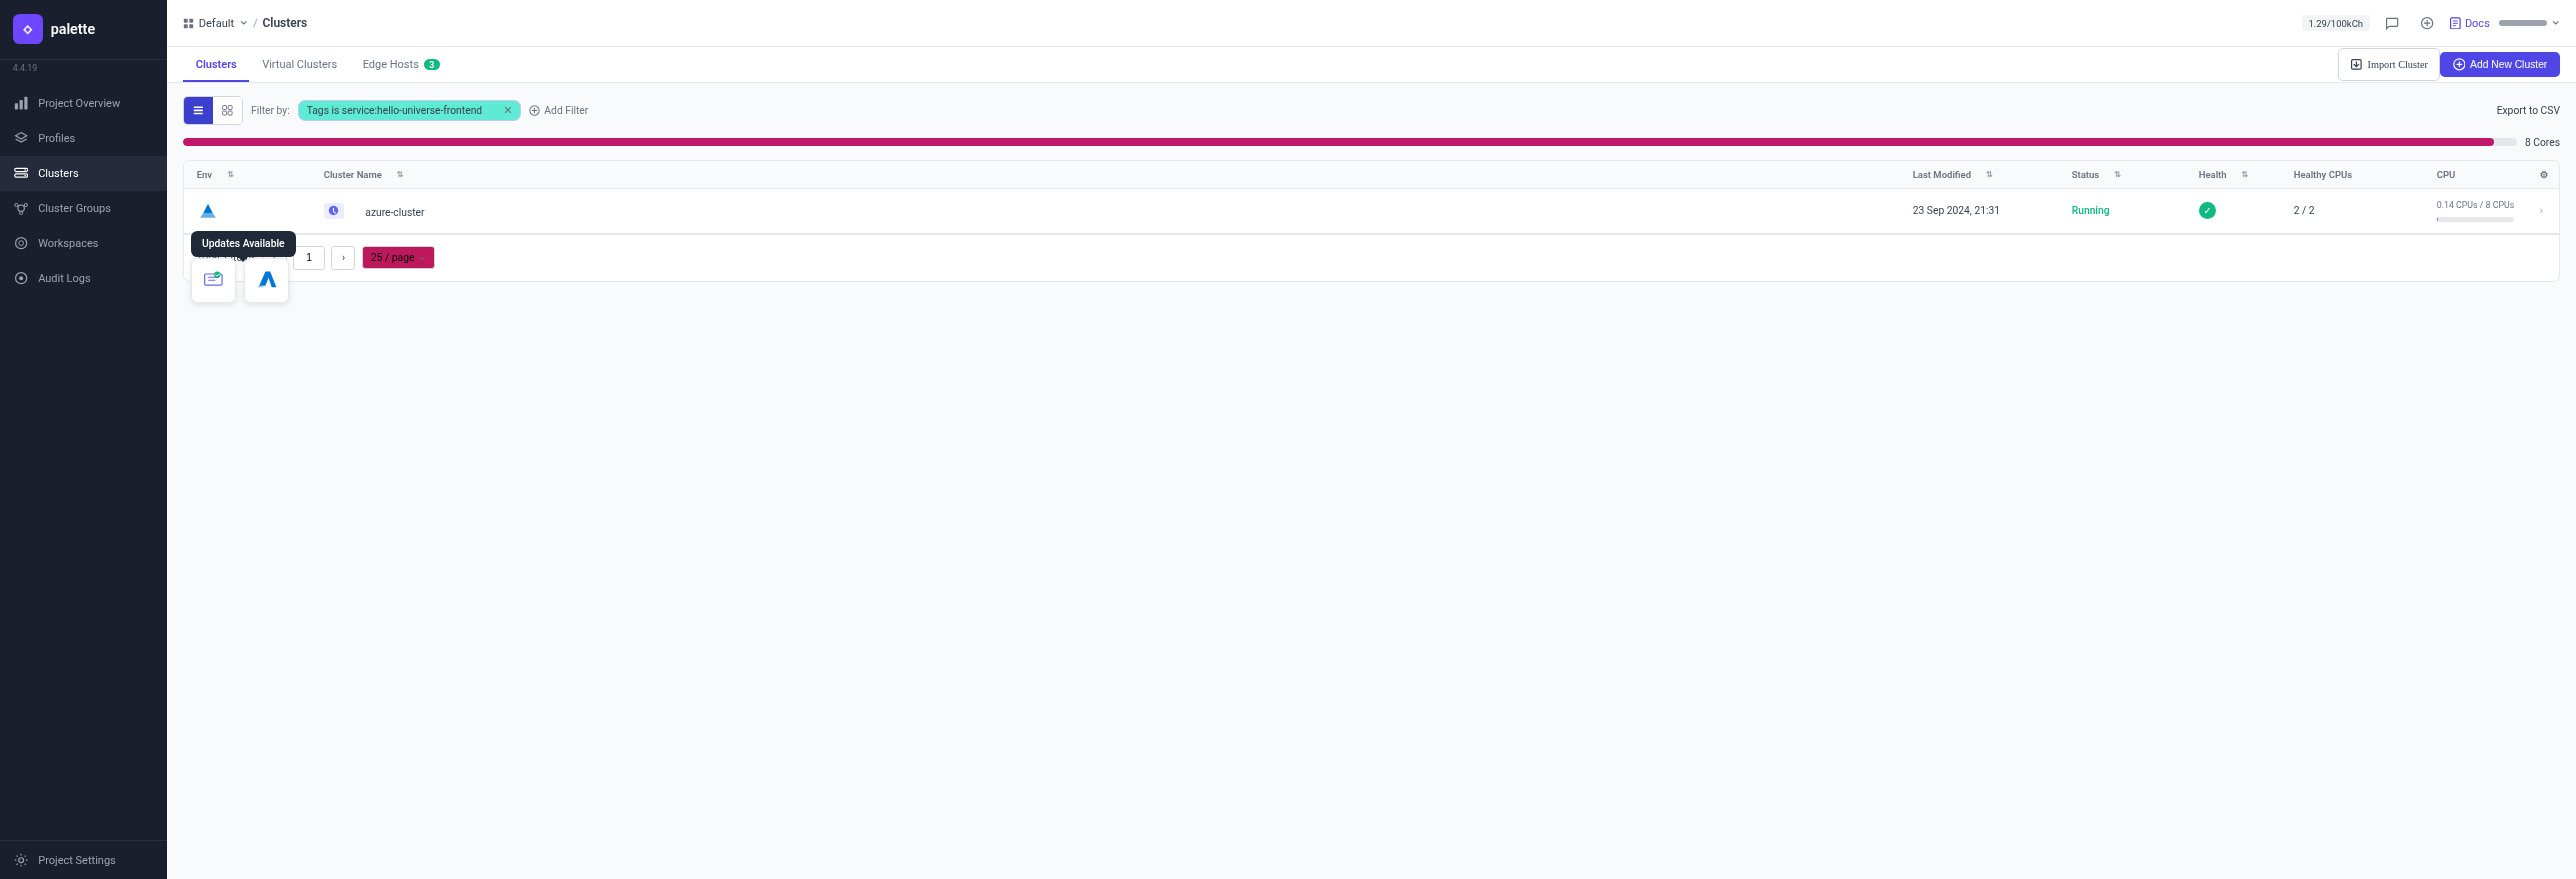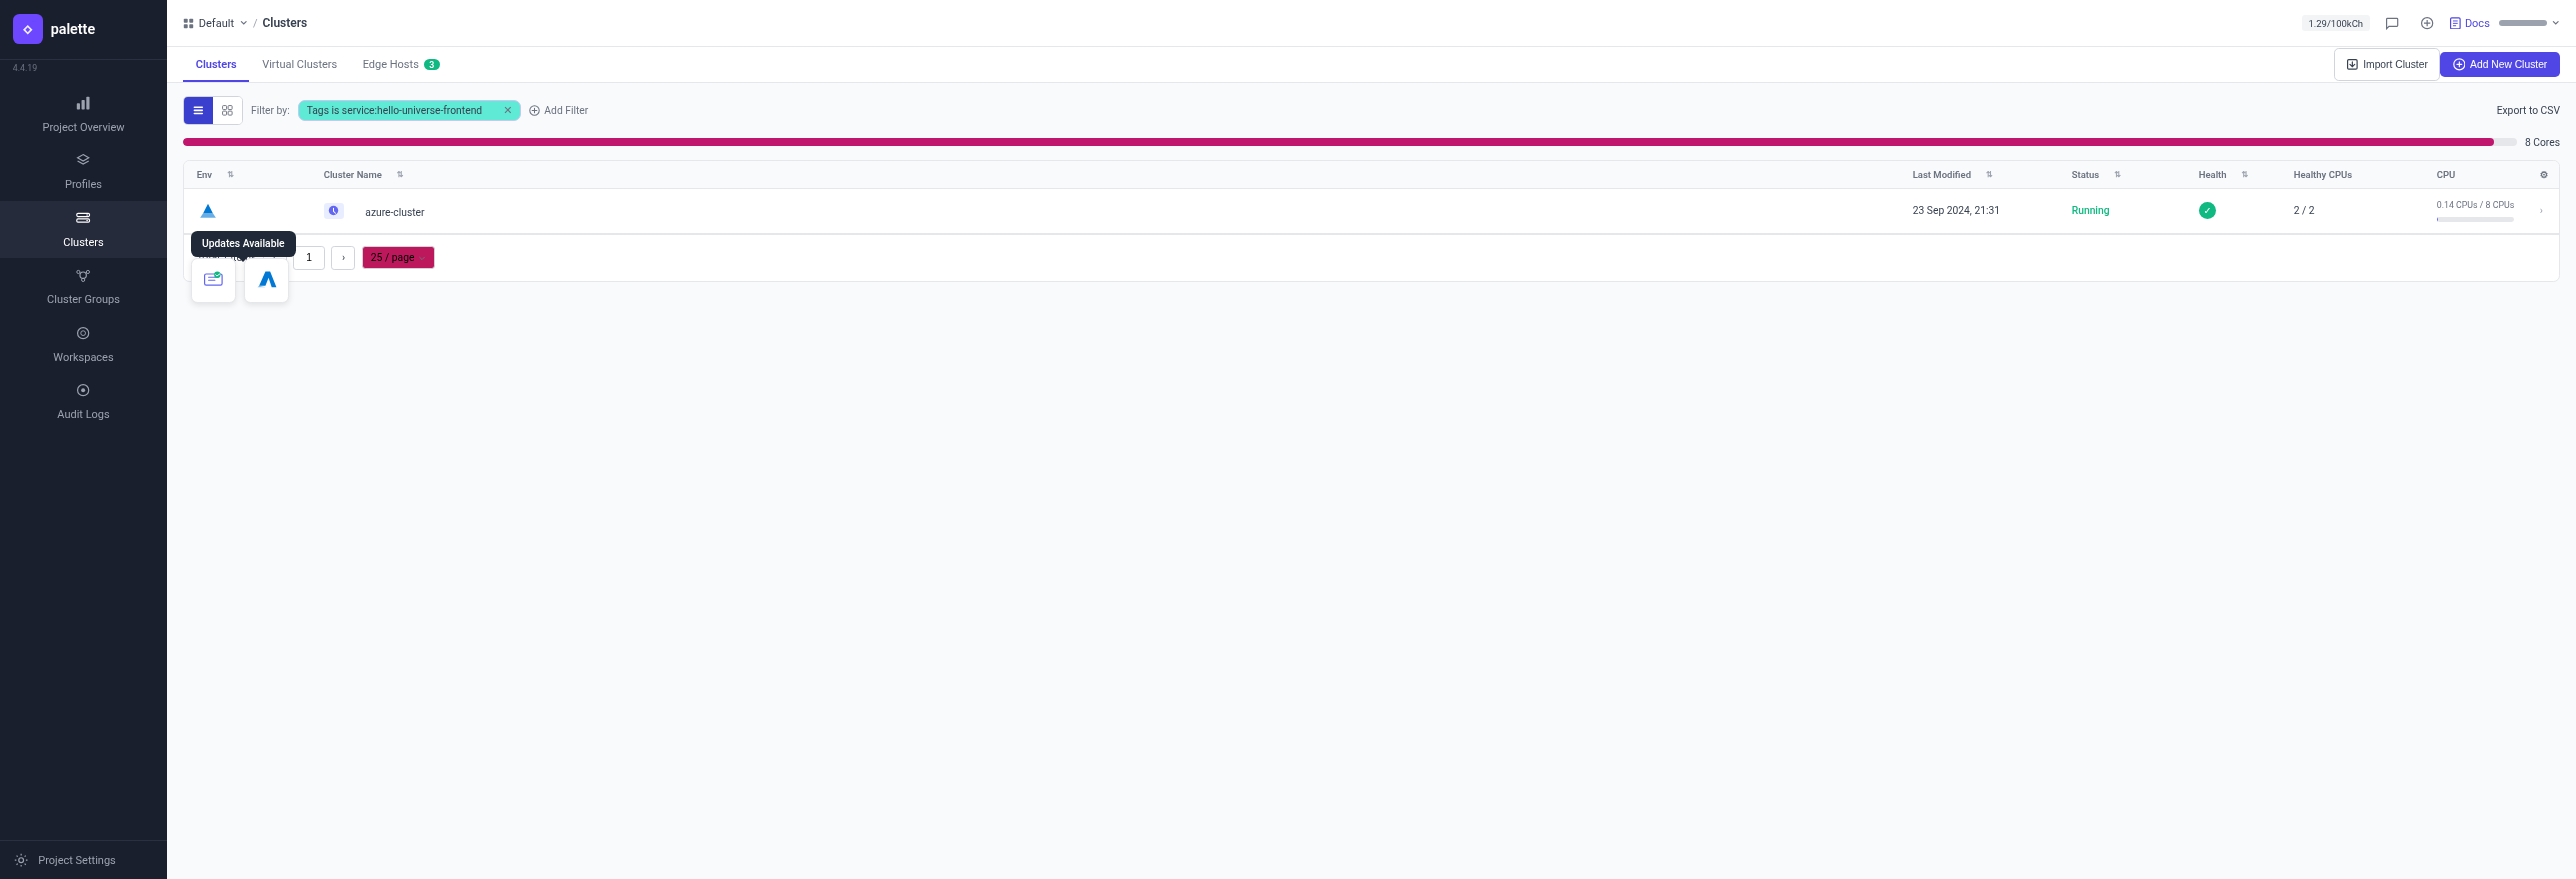--- a/index.html
+++ b/index.html
@@ -5,21 +5,21 @@
     * { box-sizing: border-box; margin: 0; padding: 0; }
     body { font-family: -apple-system, BlinkMacSystemFont, 'Segoe UI', Roboto, sans-serif; background: #f5f5f5; display: flex; height: 100vh; overflow: hidden; font-size: 11px; }
 
     
     .sidebar { width: 167px; min-width: 167px; background: #1a1f2e; color: #cdd3e0; display: flex; flex-direction: column; height: 100vh; }
     .sidebar-logo { display: flex; align-items: center; gap: 8px; padding: 14.3px 12.7px; border-bottom: 0.8px solid #2a3040; }
     .logo-icon { width: 30px; height: 30px; background: #6c47ff; border-radius: 6.4px; display: flex; align-items: center; justify-content: center; color: white; font-weight: bold; font-size: 14.3px; }
     .logo-text { color: white; font-size: 14.3px; font-weight: 600; }
     .version-text { color: #6b7280; font-size: 8.8px; padding: 3.2px 12.7px 6.4px; }
     .sidebar-nav { flex: 1; padding: 6.4px 0; }
-    .nav-item { display: flex; align-items: center; gap: 9.5px; padding: 9.5px 12.7px; cursor: pointer; border-radius: 0; color: #9ca3af; transition: background 0.15s; flex-direction: column; }
+    .nav-item { display: flex; align-items: center; gap: 9.5px; padding: 9.5px 12.7px; cursor: pointer; border-radius: 0; color: #9ca3af; transition: background 0.15s; }
     .nav-item.active { background: #252b3b; color: #ffffff; }
     .nav-item-icon { width: 16px; height: 16px; display: flex; align-items: center; justify-content: center; flex-shrink: 0; }
     .nav-item-label { font-size: 11px; }
     .sidebar-bottom { border-top: 0.8px solid #2a3040; }
     .project-settings-item { display: flex; align-items: center; gap: 9.5px; padding: 11px 12.7px; cursor: pointer; color: #9ca3af; }
 
     
     .main { flex: 1; display: flex; flex-direction: column; overflow: hidden; background: #ffffff; }
 
     
@@ -35,21 +35,21 @@
     .user-section { display: flex; align-items: center; gap: 3.2px; cursor: pointer; }
     .user-avatar-bar { width: 48px; height: 6.4px; background: #9ca3af; border-radius: 3.2px; }
 
     
     .tab-bar { display: flex; align-items: center; padding: 0 16px; border-bottom: 0.8px solid #e5e7eb; background: #fff; gap: 0; }
     .tab { padding: 11px 12.7px; cursor: pointer; color: #6b7280; font-size: 11px; position: relative; display: flex; align-items: center; gap: 4.8px; }
     .tab.active { color: #4f46e5; font-weight: 600; }
     .tab.active::after { content: ''; position: absolute; bottom: 0; left: 0; right: 0; height: 1.6px; background: #4f46e5; }
     .tab-badge { background: #10b981; color: white; border-radius: 8px; padding: 0.8px 5.6px; font-size: 8.8px; font-weight: 600; }
     .tab-spacer { flex: 1; }
-    .import-cluster-btn { display: flex; align-items: center; gap: 4.8px; padding: 9px 11px; border: 0.8px solid #d1d5db; border-radius: 4.8px; background: white; cursor: pointer; color: #374151; font-size: 10.3px; }
+    .import-cluster-btn { display: flex; align-items: center; gap: 4.8px; padding: 9px 11px; border: 0.8px solid #d1d5db; border-radius: 4.8px; background: white; cursor: pointer; color: #374151; font-size: 10.3px; font-family: Liberation Serif, serif; }
     .add-cluster-btn { display: flex; align-items: center; gap: 4.8px; padding: 6.4px 12.7px; border: none; border-radius: 4.8px; background: #4f46e5; color: white; cursor: pointer; font-size: 10.3px; font-weight: 500; }
 
     
     .content { flex: 1; overflow: auto; padding: 12.7px 16px; background: #f9fafb; position: relative; }
 
     
     .filter-bar { display: flex; align-items: center; gap: 8px; margin-bottom: 11px; }
     .view-toggle { display: flex; border: 0.8px solid #d1d5db; border-radius: 4.8px; overflow: hidden; }
     .view-btn { width: 29px; height: 27px; display: flex; align-items: center; justify-content: center; cursor: pointer; background: #fff; color: #6b7280; }
     .view-btn.active { background: #3b3fce; color: white; }

